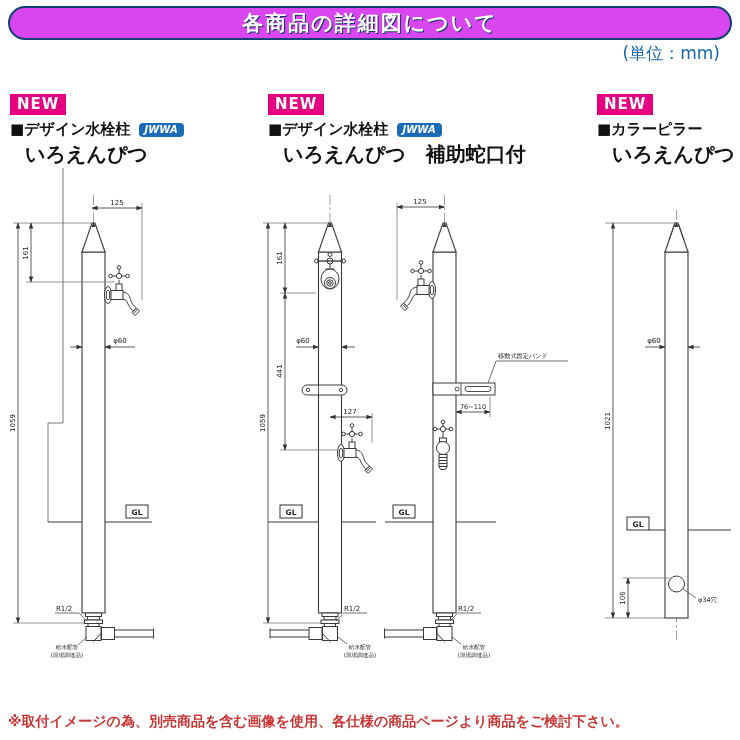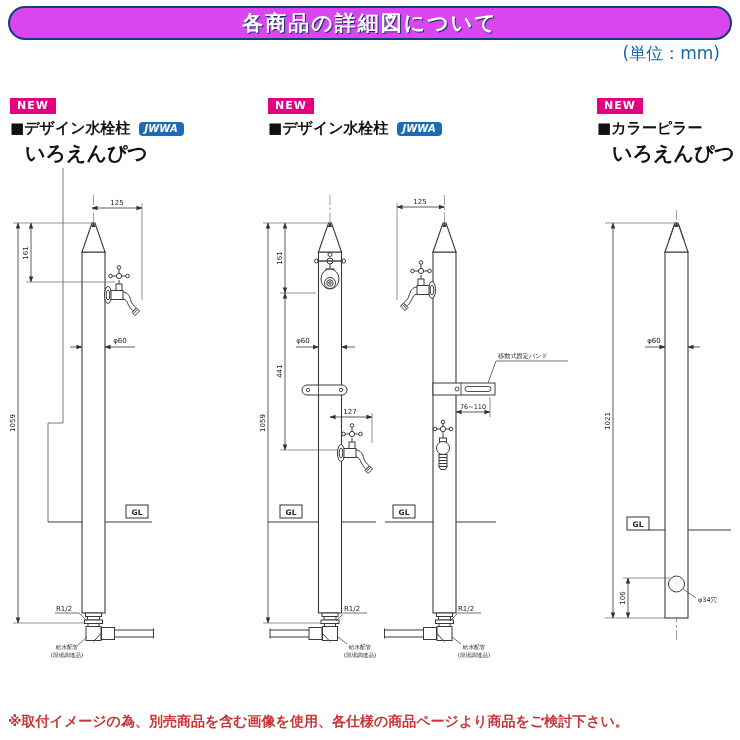--- a/index.html
+++ b/index.html
@@ -13,21 +13,21 @@
     color:#fff;text-align:center;font-size:21px;font-weight:bold;
     line-height:30px;letter-spacing:2px;text-shadow:1px 1px 0 #0d335c;
   }
   .units{
     position:absolute;top:42px;right:20px;color:#1767aa;
     font-weight:normal;font-size:17px;
   }
   .prod{position:absolute;top:94px;width:250px;}
   .p1{left:10px;} .p2{left:268px;} .p3{left:597px;}
   .new-badge{
-    display:inline-block;background:#e4007f;color:#fff;font-size:11px;
+    display:inline-block;background:#e4007f;color:#fff;font-size:15px;
     font-weight:bold;padding:1px 7px 2px;letter-spacing:1px;
   }
   .prod-title{
     margin-top:5px;font-size:15px;font-weight:bold;color:#111;
     display:flex;align-items:center;gap:8px;white-space:nowrap;
   }
   .jwwa{
     display:inline-block;background:#1a6cb7;color:#fff;font-size:10px;
     font-style:italic;font-weight:bold;padding:1px 6px 2px;border-radius:4px;
   }
@@ -60,20 +60,21 @@
   </div>
   <div class="prod-sub">いろえんぴつ</div>
 </div>
 
 <div class="prod p2">
   <span class="new-badge">NEW</span>
   <div class="prod-title">
     <span>■デザイン水栓柱</span>
     <span class="jwwa">JWWA</span>
   </div>
+  <div class="prod-sub">いろえんぴつ　補助蛇口付</div>
 </div>
 
 <div class="prod p3">
   <span class="new-badge">NEW</span>
   <div class="prod-title">
     <span>■カラーピラー</span>
   </div>
   <div class="prod-sub">いろえんぴつ</div>
 </div>
 

